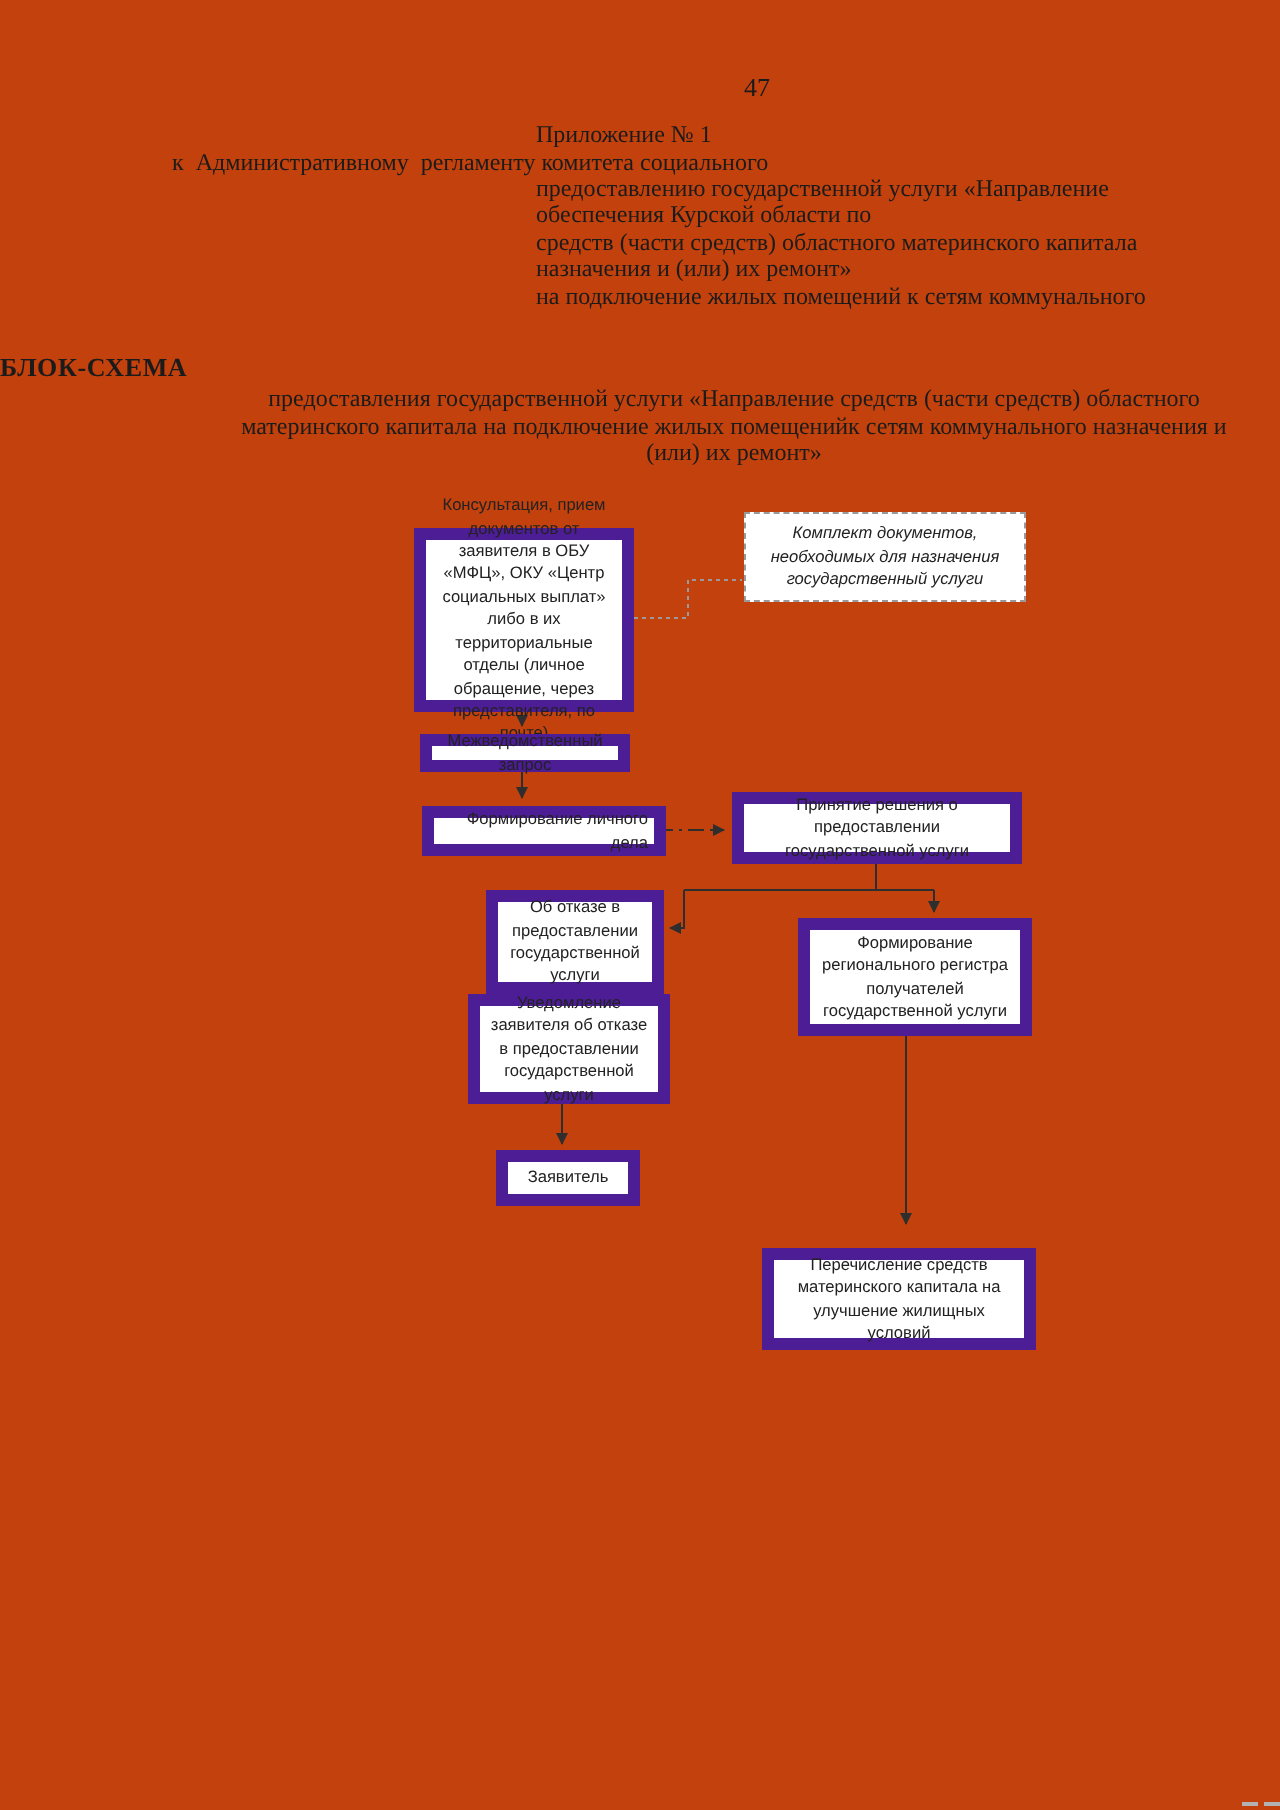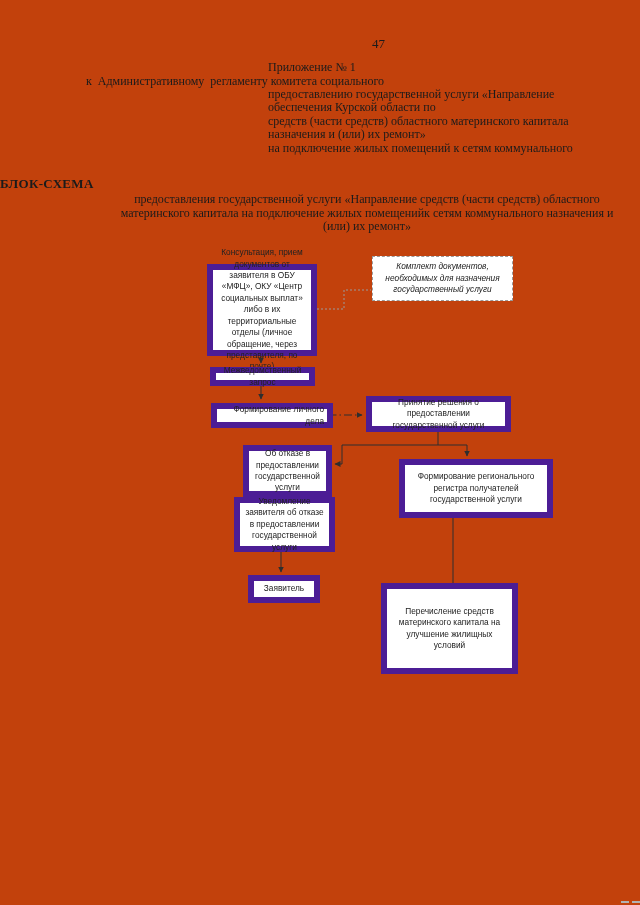--- a/index.html
+++ b/index.html
@@ -39,24 +39,24 @@
     font-size: 8.3px; line-height: 11.4px; color: #222222;
     padding: 2px 3px;
   }
   .node.dashed { border: 1px dashed #9a9a9a; }
   .n-consultation { left: 207px; top: 264px; width: 110px; height: 92px; }
   .n-document-set { left: 372px; top: 256px; width: 141px; height: 45px; font-style: italic; }
   .n-request      { left: 210px; top: 367px; width: 105px; height: 19px; padding: 1px 1px; }
   .n-personal-file{ left: 211px; top: 403px; width: 122px; height: 25px; text-align: right; }
   .n-decision     { left: 366px; top: 396px; width: 145px; height: 36px; }
   .n-refusal      { left: 243px; top: 445px; width: 89px;  height: 52px; }
-  .n-register     { left: 399px; top: 459px; width: 154px; height: 59px; }
+  .n-register     { left: 399px; top: 459px; width: 117px; height: 59px; }
   .n-notification { left: 234px; top: 497px; width: 101px; height: 55px; }
   .n-applicant    { left: 248px; top: 575px; width: 72px;  height: 28px; }
-  .n-transfer     { left: 381px; top: 583px; width: 137px; height: 91px; justify-content: center; }
+  .n-transfer     { left: 381px; top: 624px; width: 137px; height: 51px; justify-content: center; }
   .connectors { position: absolute; left: 0; top: 0; width: 640px; height: 905px; pointer-events: none; }
   
   .artifact { position: absolute; background: #b2b2b2; height: 2px; }
   .artifact-1 { left: 621px; top: 901px; width: 8px; }
   .artifact-2 { left: 632px; top: 901px; width: 8px; }
 </style>
 </head>
 <body>
 
 <div class="page">

